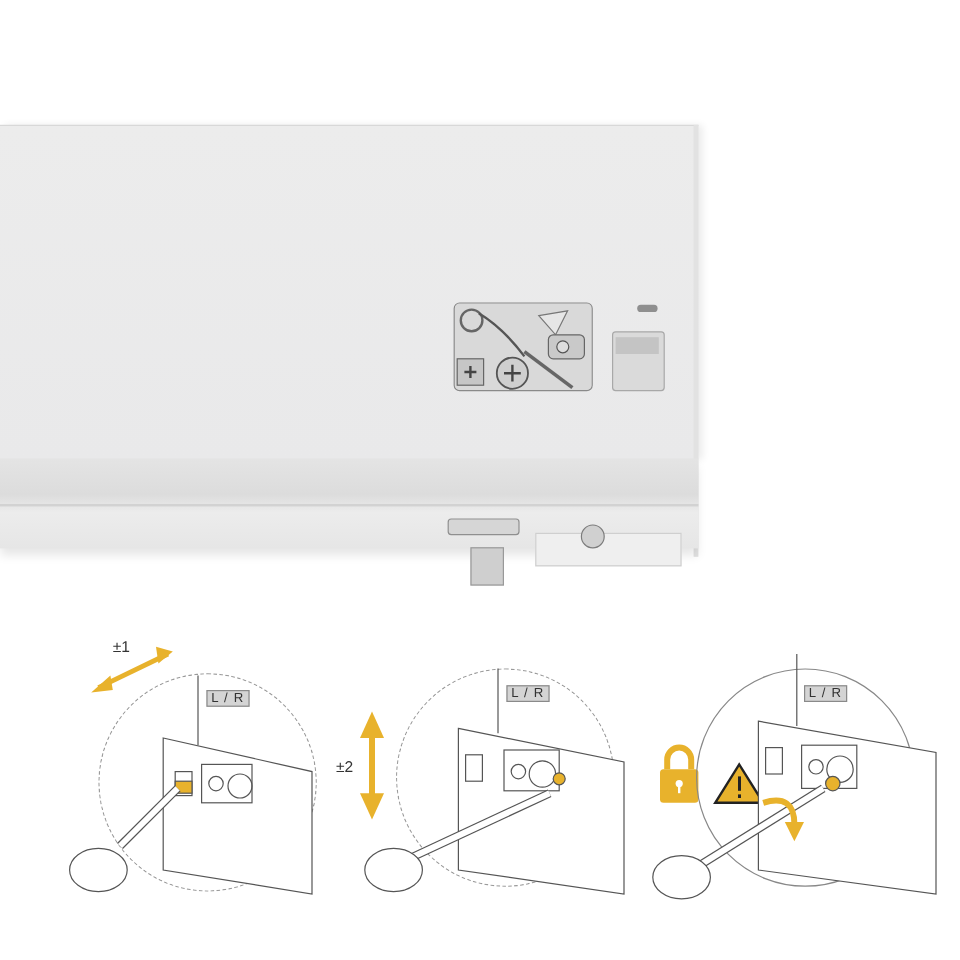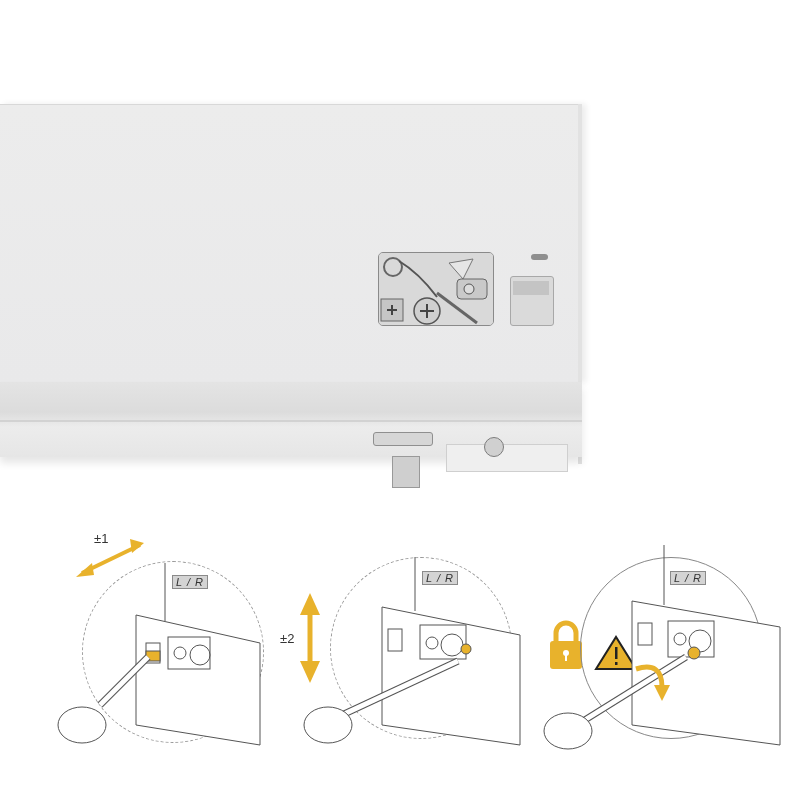--- a/index.html
+++ b/index.html
@@ -13,21 +13,21 @@
   .slot-small{position:absolute;left:531px;top:254px;width:17px;height:6px;border-radius:3px;background:#8f8f8f;}
   .tab{position:absolute;left:510px;top:276px;width:42px;height:48px;background:#dadada;border:1px solid #a8a8a8;border-radius:3px;}
   .tab .strip{position:absolute;left:2px;top:4px;width:36px;height:14px;background:#c4c4c4;}
   .clip{position:absolute;left:373px;top:432px;width:58px;height:12px;background:#d6d6d6;border:1px solid #8f8f8f;border-radius:3px;}
   .hook{position:absolute;left:392px;top:456px;width:26px;height:30px;background:#cfcfcf;border:1px solid #999;}
   .screw-small{position:absolute;left:484px;top:437px;width:18px;height:18px;border-radius:50%;background:#d0d0d0;border:1px solid #7c7c7c;}
   .bracket{position:absolute;left:446px;top:444px;width:120px;height:26px;background:#efefef;border:1px solid #cfcfcf;}
 
   .step{position:absolute;top:545px;width:240px;height:240px;}
   .circle{position:absolute;border:1px dashed #9a9a9a;border-radius:50%;}
-  .label-lr{position:absolute;background:#d4d4d4;border:1px solid #8a8a8a;font-size:11px;color:#333;padding:0 3px;letter-spacing:1px;font-style:italic;}
+  .label-lr{position:absolute;background:#d4d4d4;border:1px solid #8a8a8a;font-size:11px;color:#333;padding:0 3px;letter-spacing:1px;}
   .adjust{position:absolute;font-size:13px;color:#333;}
   svg{position:absolute;overflow:visible;}
 </style>
 </head>
 <body>
 
 <div class="photo">
   <div class="panel"></div>
   <div class="panel-right-edge"></div>
   <div class="lower-band"></div>

